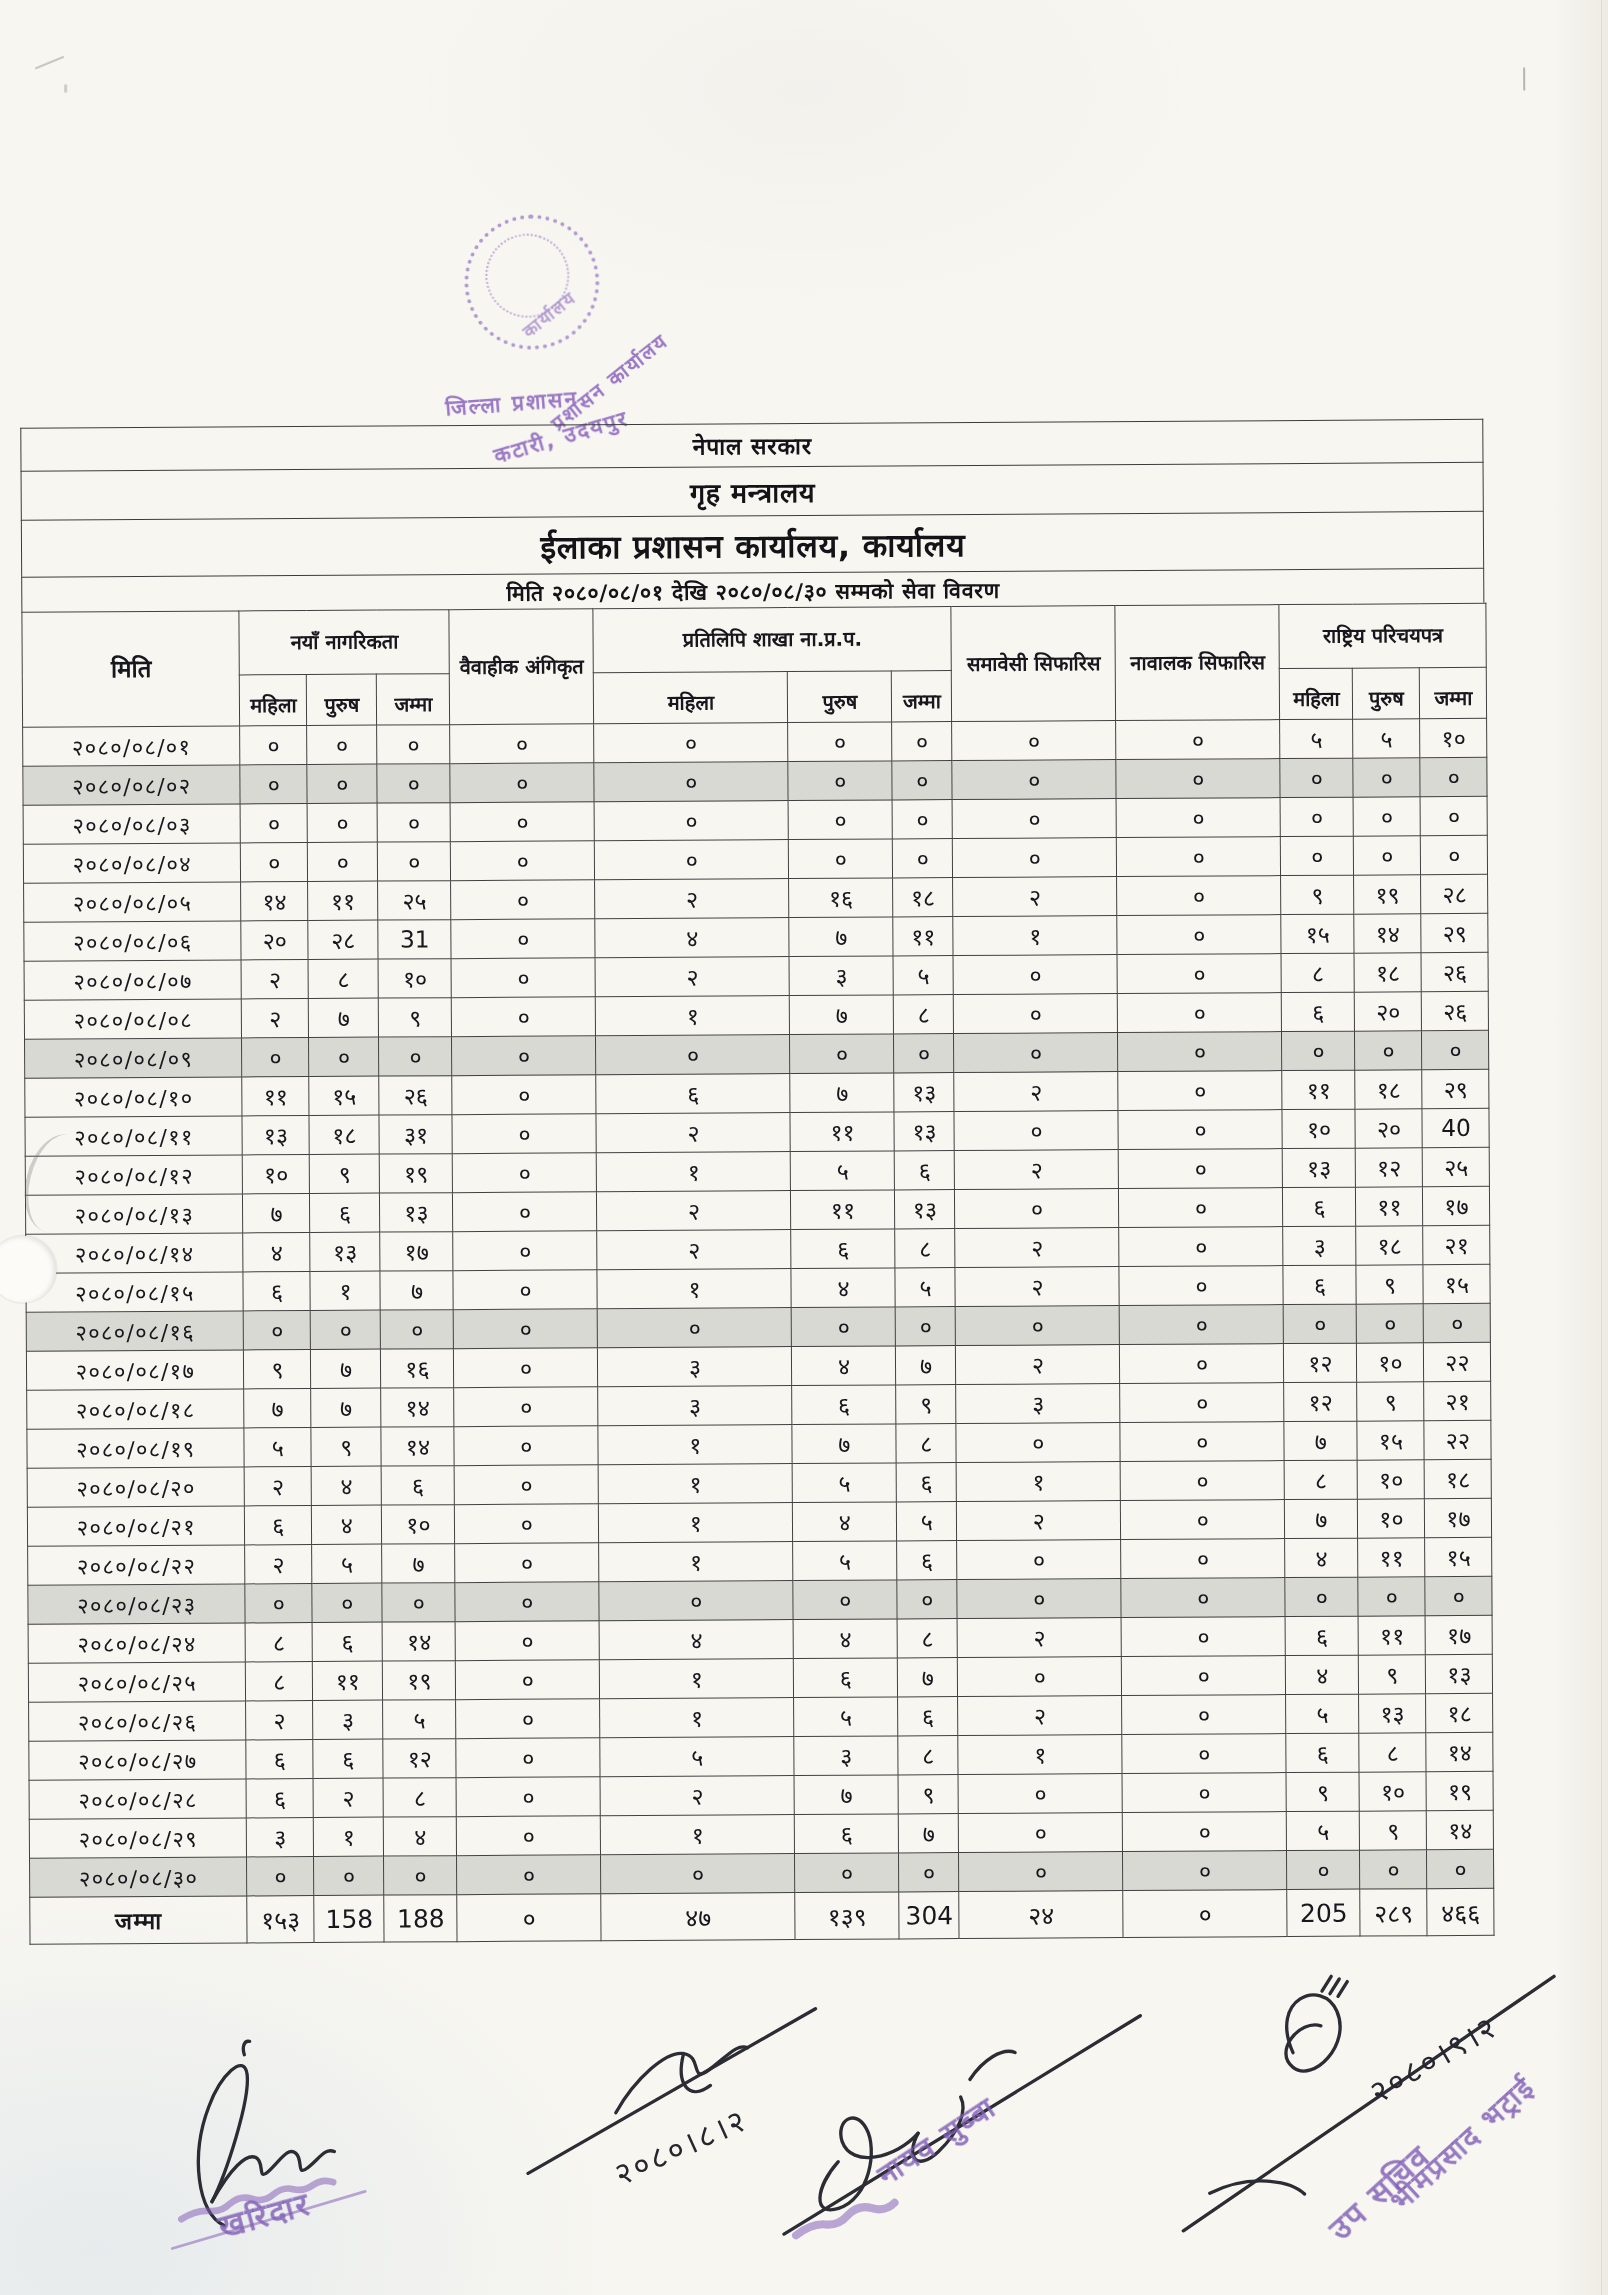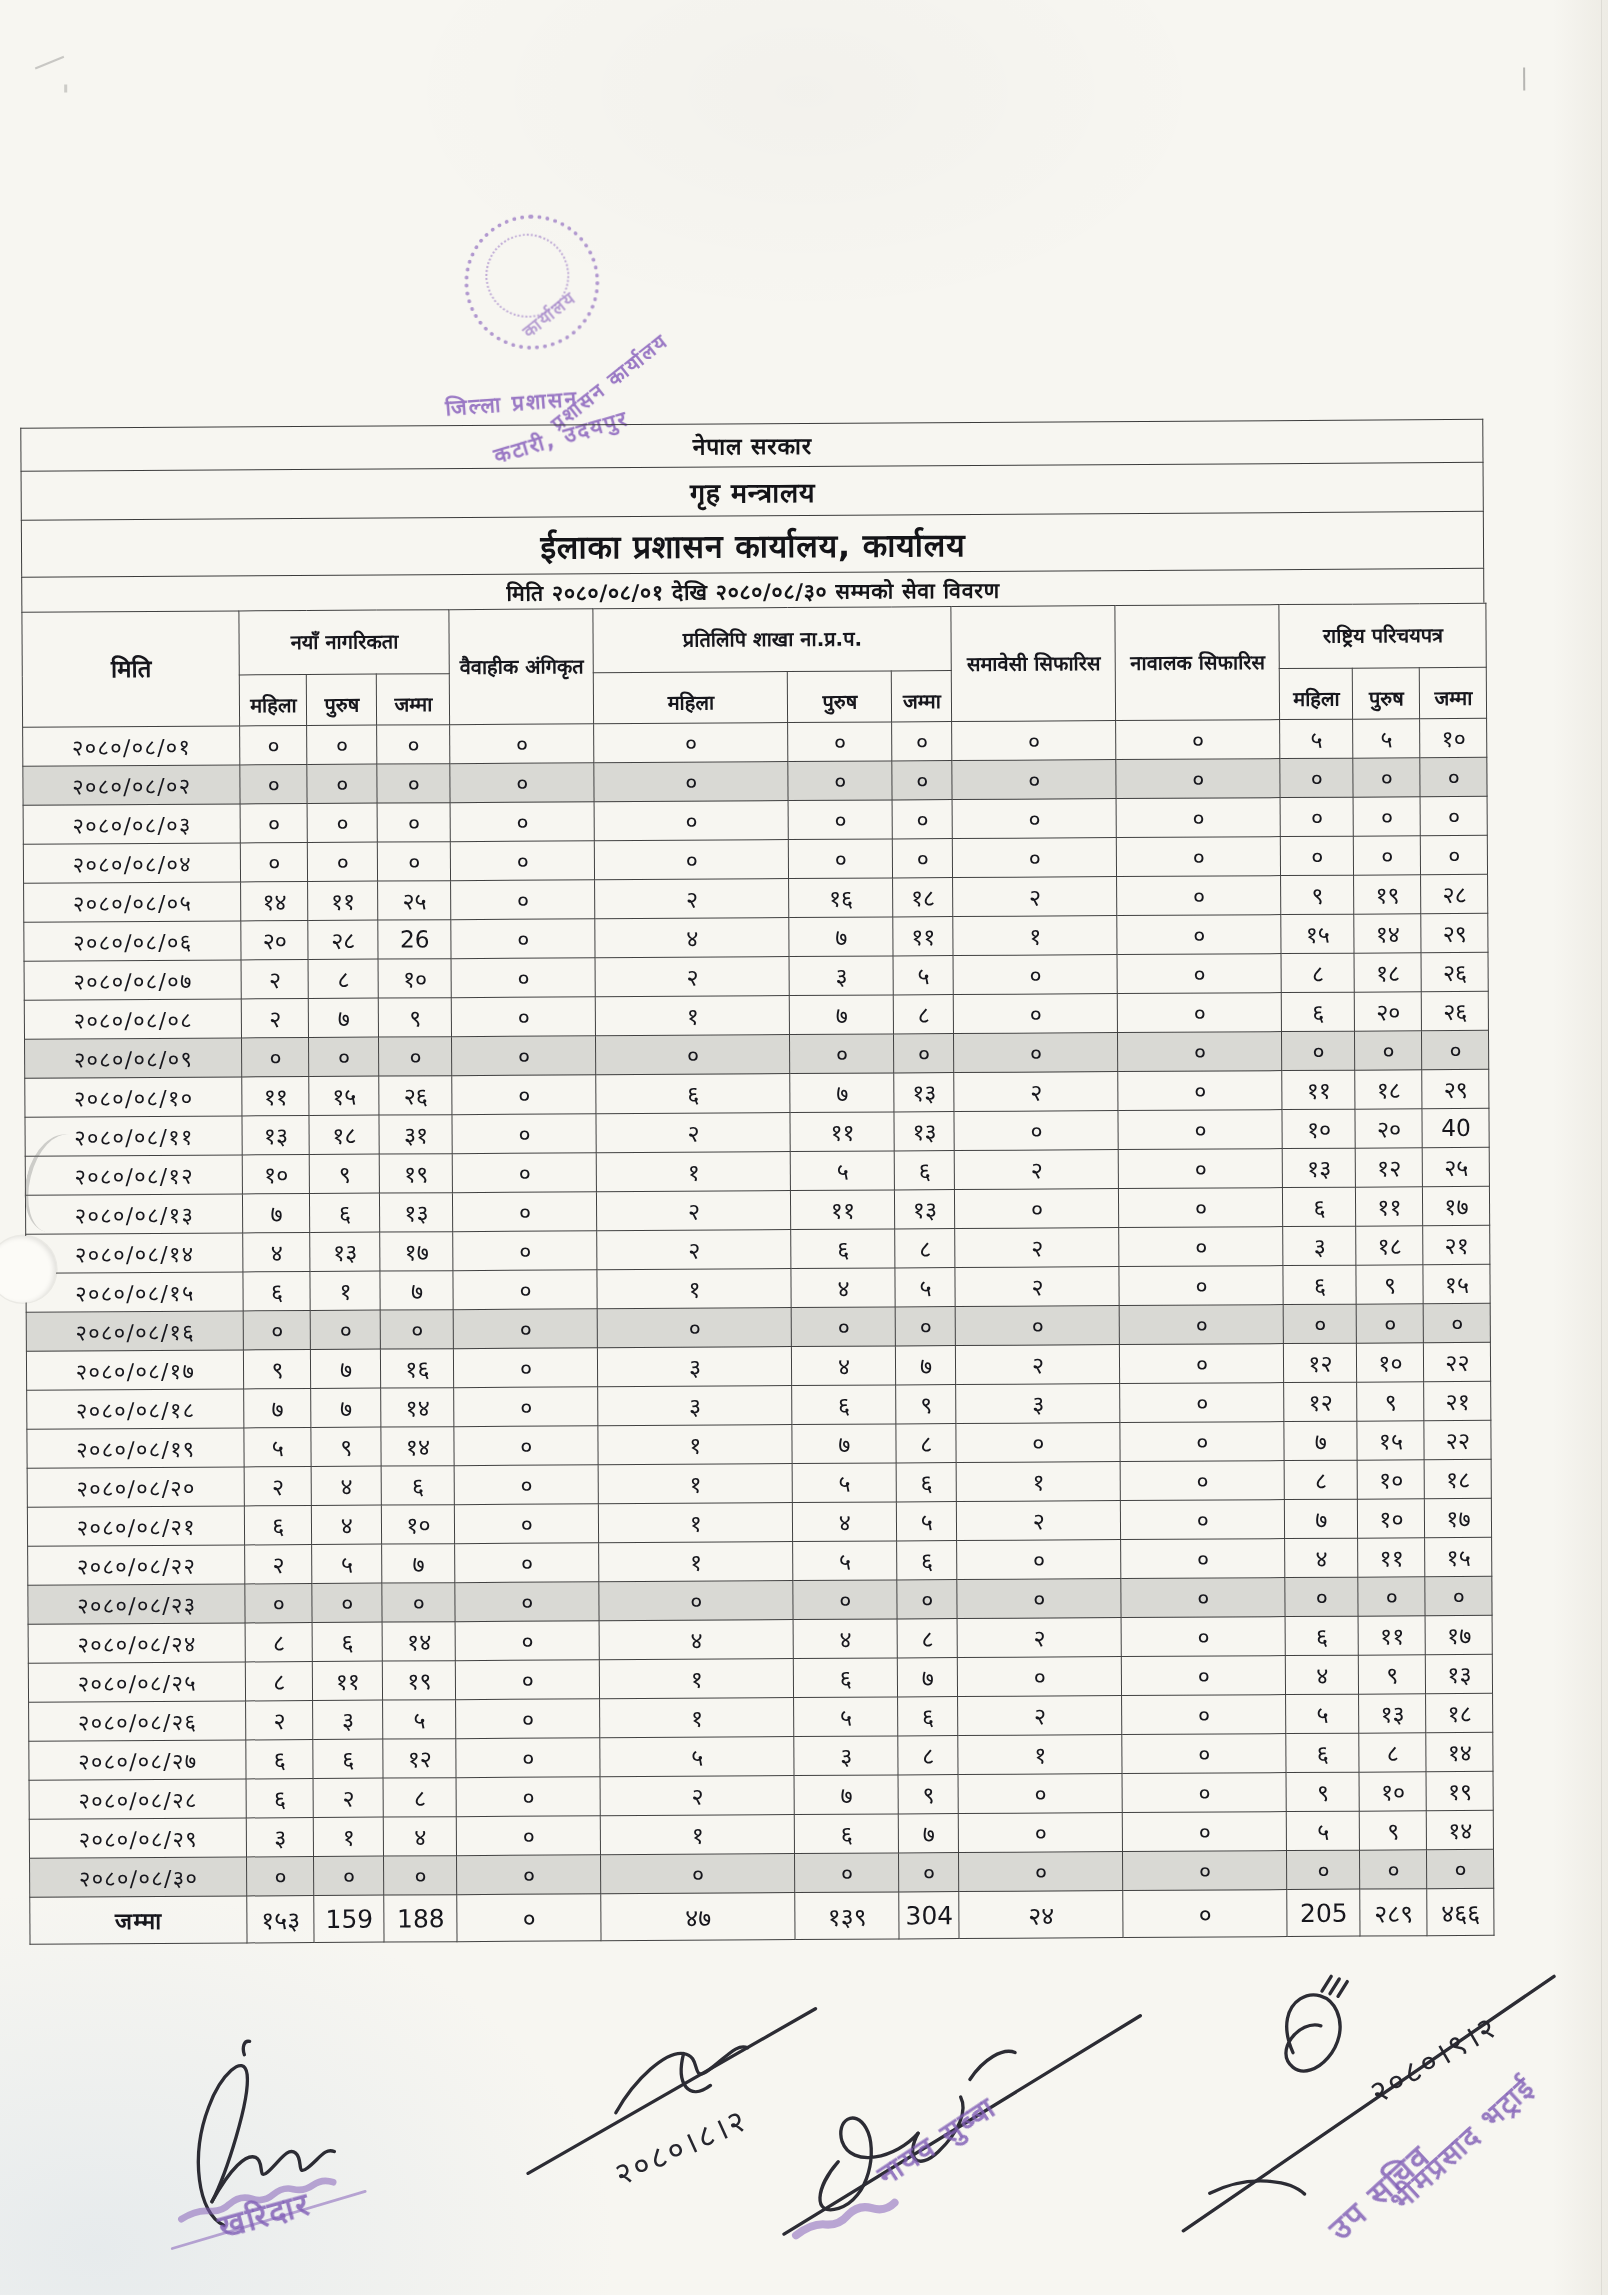--- a/index.html
+++ b/index.html
@@ -211,21 +211,21 @@
               <td>२</td>
               <td>०</td>
               <td>९</td>
               <td>१९</td>
               <td>२८</td>
             </tr>
             <tr>
               <td class="date-cell">२०८०/०८/०६</td>
               <td>२०</td>
               <td>२८</td>
-              <td>26</td>
+              <td>31</td>
               <td>०</td>
               <td>४</td>
               <td>७</td>
               <td>११</td>
               <td>१</td>
               <td>०</td>
               <td>१५</td>
               <td>१४</td>
               <td>२९</td>
             </tr>
@@ -585,21 +585,21 @@
               <td>०</td>
               <td>०</td>
               <td>०</td>
               <td>०</td>
               <td>०</td>
               <td>०</td>
             </tr>
             <tr class="total-row">
               <td class="date-cell">जम्मा</td>
               <td>१५३</td>
-              <td>159</td>
+              <td>158</td>
               <td>188</td>
               <td>०</td>
               <td>४७</td>
               <td>१३९</td>
               <td>304</td>
               <td>२४</td>
               <td>०</td>
               <td>205</td>
               <td>२८९</td>
               <td>४६६</td>

